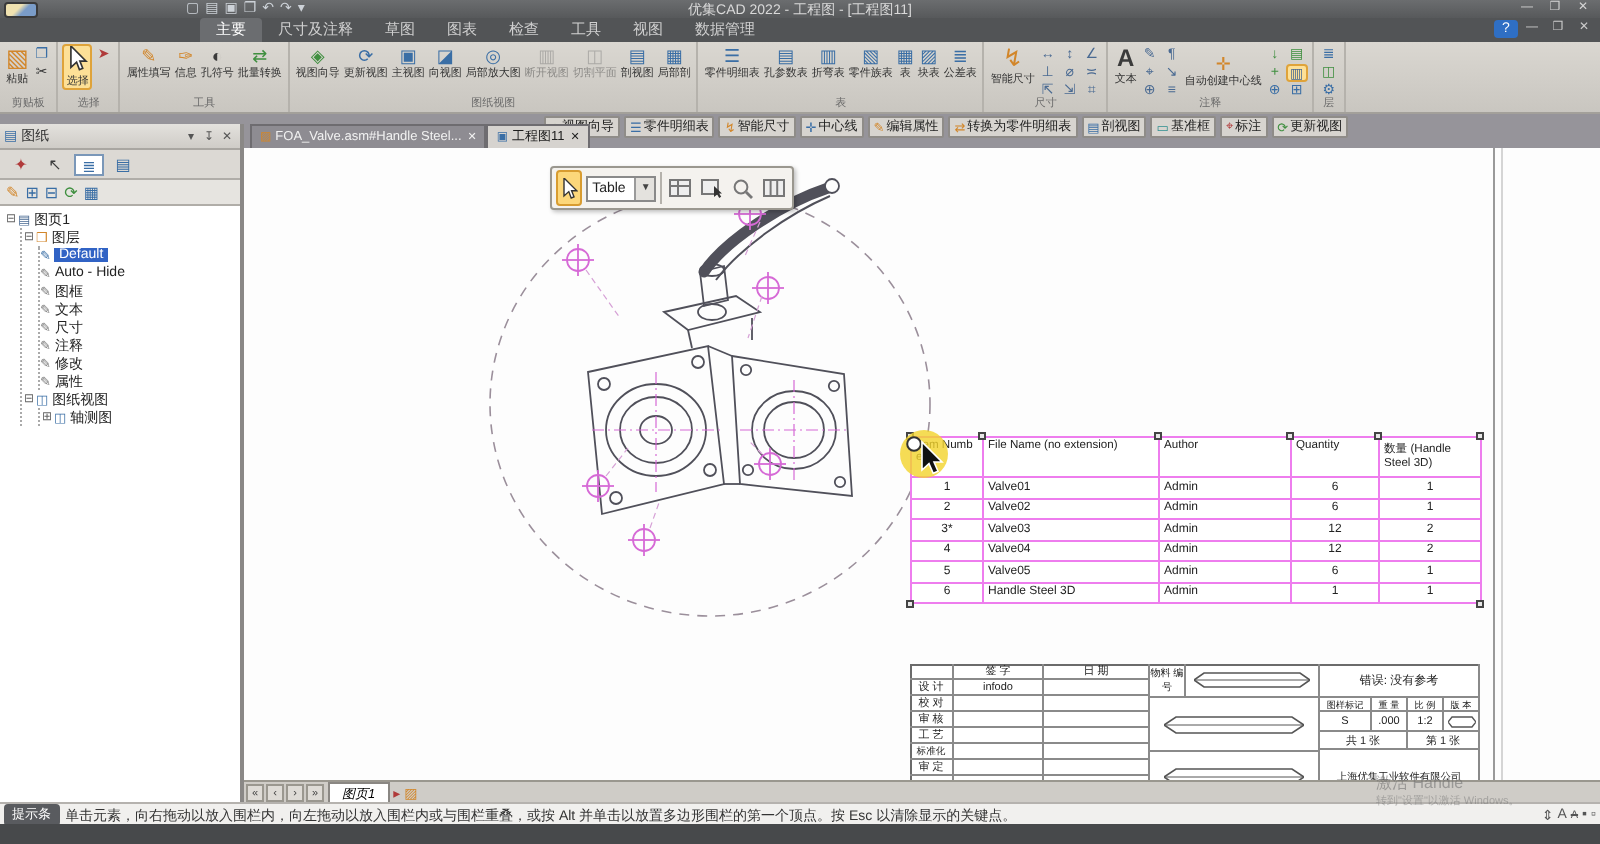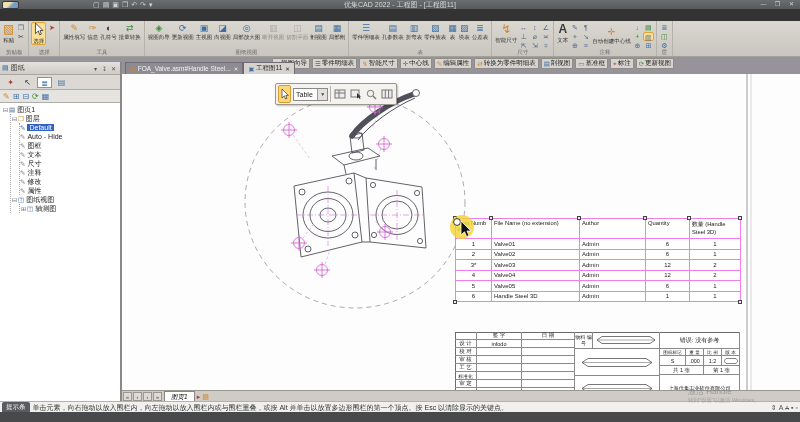--- a/index.html
+++ b/index.html
@@ -132,20 +132,38 @@
       <span>▾</span>
     </div>
     <div id="wtitle">优集CAD 2022 - 工程图 - [工程图11]</div>
     <div class="wctl">
       <span>—</span>
       <span>❐</span>
       <span>✕</span>
     </div>
   </div>
 
+  <div id="tabrow">
+    <div style="width:100px"></div>
+    <div class="rtab active">主要</div>
+    <div class="rtab">尺寸及注释</div>
+    <div class="rtab">草图</div>
+    <div class="rtab">图表</div>
+    <div class="rtab">检查</div>
+    <div class="rtab">工具</div>
+    <div class="rtab">视图</div>
+    <div class="rtab">数据管理</div>
+    <div class="spacer"></div>
+    <div class="wctl2">
+      <span class="help">?</span>
+      <span class="g">—</span>
+      <span class="g">❐</span>
+      <span class="g">✕</span>
+    </div>
+  </div>
 
   <div id="ribbon">
     <div class="rgroup">
       <div class="rbtn big">
         <span class="ico c-orange">▧</span>
         <span class="lbl">粘贴</span>
       </div>
       <div class="ministack">
         <span class="c-blue">❐</span>
         <span class="c-dark">✂</span>

